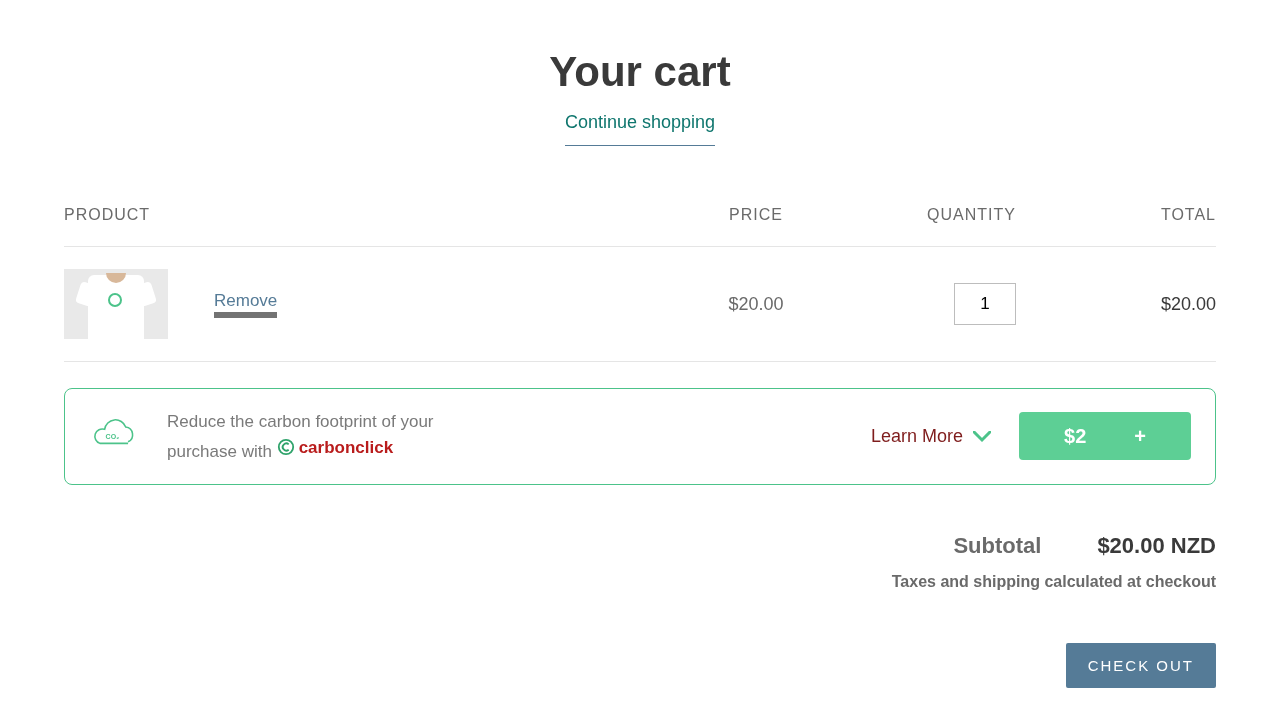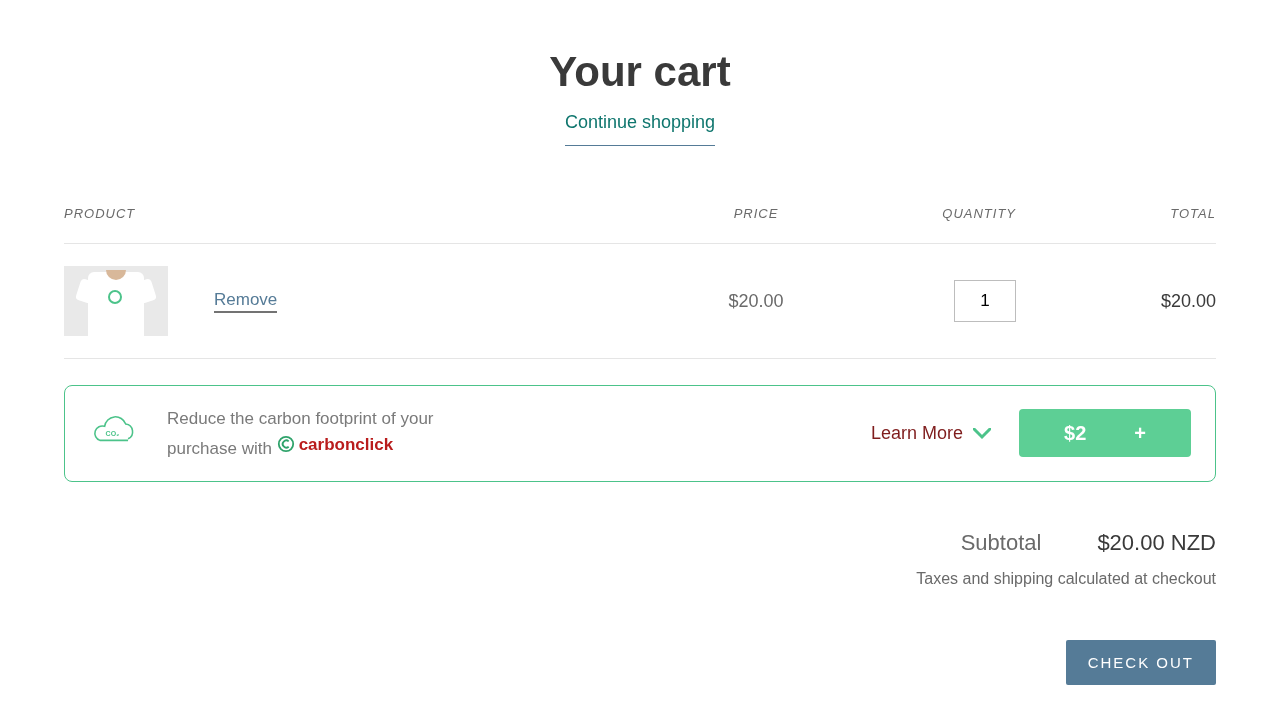--- a/index.html
+++ b/index.html
@@ -25,27 +25,26 @@
     text-decoration: none;
     border-bottom: 1px solid #557b97;
     width: fit-content;
     margin: 0 auto 60px auto;
     padding-bottom: 12px;
   }
 
   .table-header {
     display: grid;
     grid-template-columns: 150px 1fr 180px 200px 170px;
-    font-size: 13px;
+    font-size: 16px;
     letter-spacing: 1px;
     color: #6a6a6a;
     text-transform: uppercase;
     padding-bottom: 22px;
     border-bottom: 1px solid #e5e5e5;
-    font-style: italic;
   }
   .th-product { grid-column: 1 / span 2; }
   .th-price   { text-align: center; }
   .th-qty     { text-align: right; padding-right: 30px;}
   .th-total   { text-align: right; }
 
   .row {
     display: grid;
     grid-template-columns: 150px 1fr 180px 200px 170px;
     align-items: center;
@@ -71,21 +70,21 @@
   .shirt-sleeve-r{position:absolute;right:14px;top:14px;width:16px;height:22px;background:#fff;border-radius:4px;transform:rotate(-18deg);}
   .shirt-logo {
     position:absolute; left:44px; top:24px; width:14px; height:14px;
     border:2px solid #4cc38a; border-radius:50%;
   }
 
   .prod-name { font-size: 22px; font-weight: 600; color: #3a3a3a; margin-bottom: 6px; }
   .remove {
     font-size: 17px;
     color: #557b97;
-    border-bottom: 2px solid #737373;
+    border-bottom: 6px solid #737373;
     cursor: pointer;
     display: inline-block;
     padding-bottom: 1px;
   }
 
   .price { font-size: 18px; color: #6a6a6a; text-align: center; }
   .qty-cell { display:flex; justify-content:flex-end; padding-right:30px;}
   .qty-input {
     width: 62px;
     height: 42px;
@@ -136,21 +135,21 @@
     font-size:20px;
     font-weight:700;
     display:flex;
     align-items:center;
     justify-content:center;
     gap:48px;
     cursor:pointer;
   }
 
   
-  .totals { margin-top: 48px; text-align:right; }
+  .totals { margin-top: 48px; text-align:right;font-weight:bold; }
   .subtotal-row { display:flex; justify-content:flex-end; align-items:baseline; gap:56px; font-size:22px; }
   .sub-label { color:#6a6a6a; }
   .sub-value { color:#3a3a3a; }
   .tax-note { color:#6a6a6a; font-size:16px; margin-top:14px; }
 
   .checkout {
     margin-top: 52px;
     float: right;
     background:#557b97;
     color:#fff;

